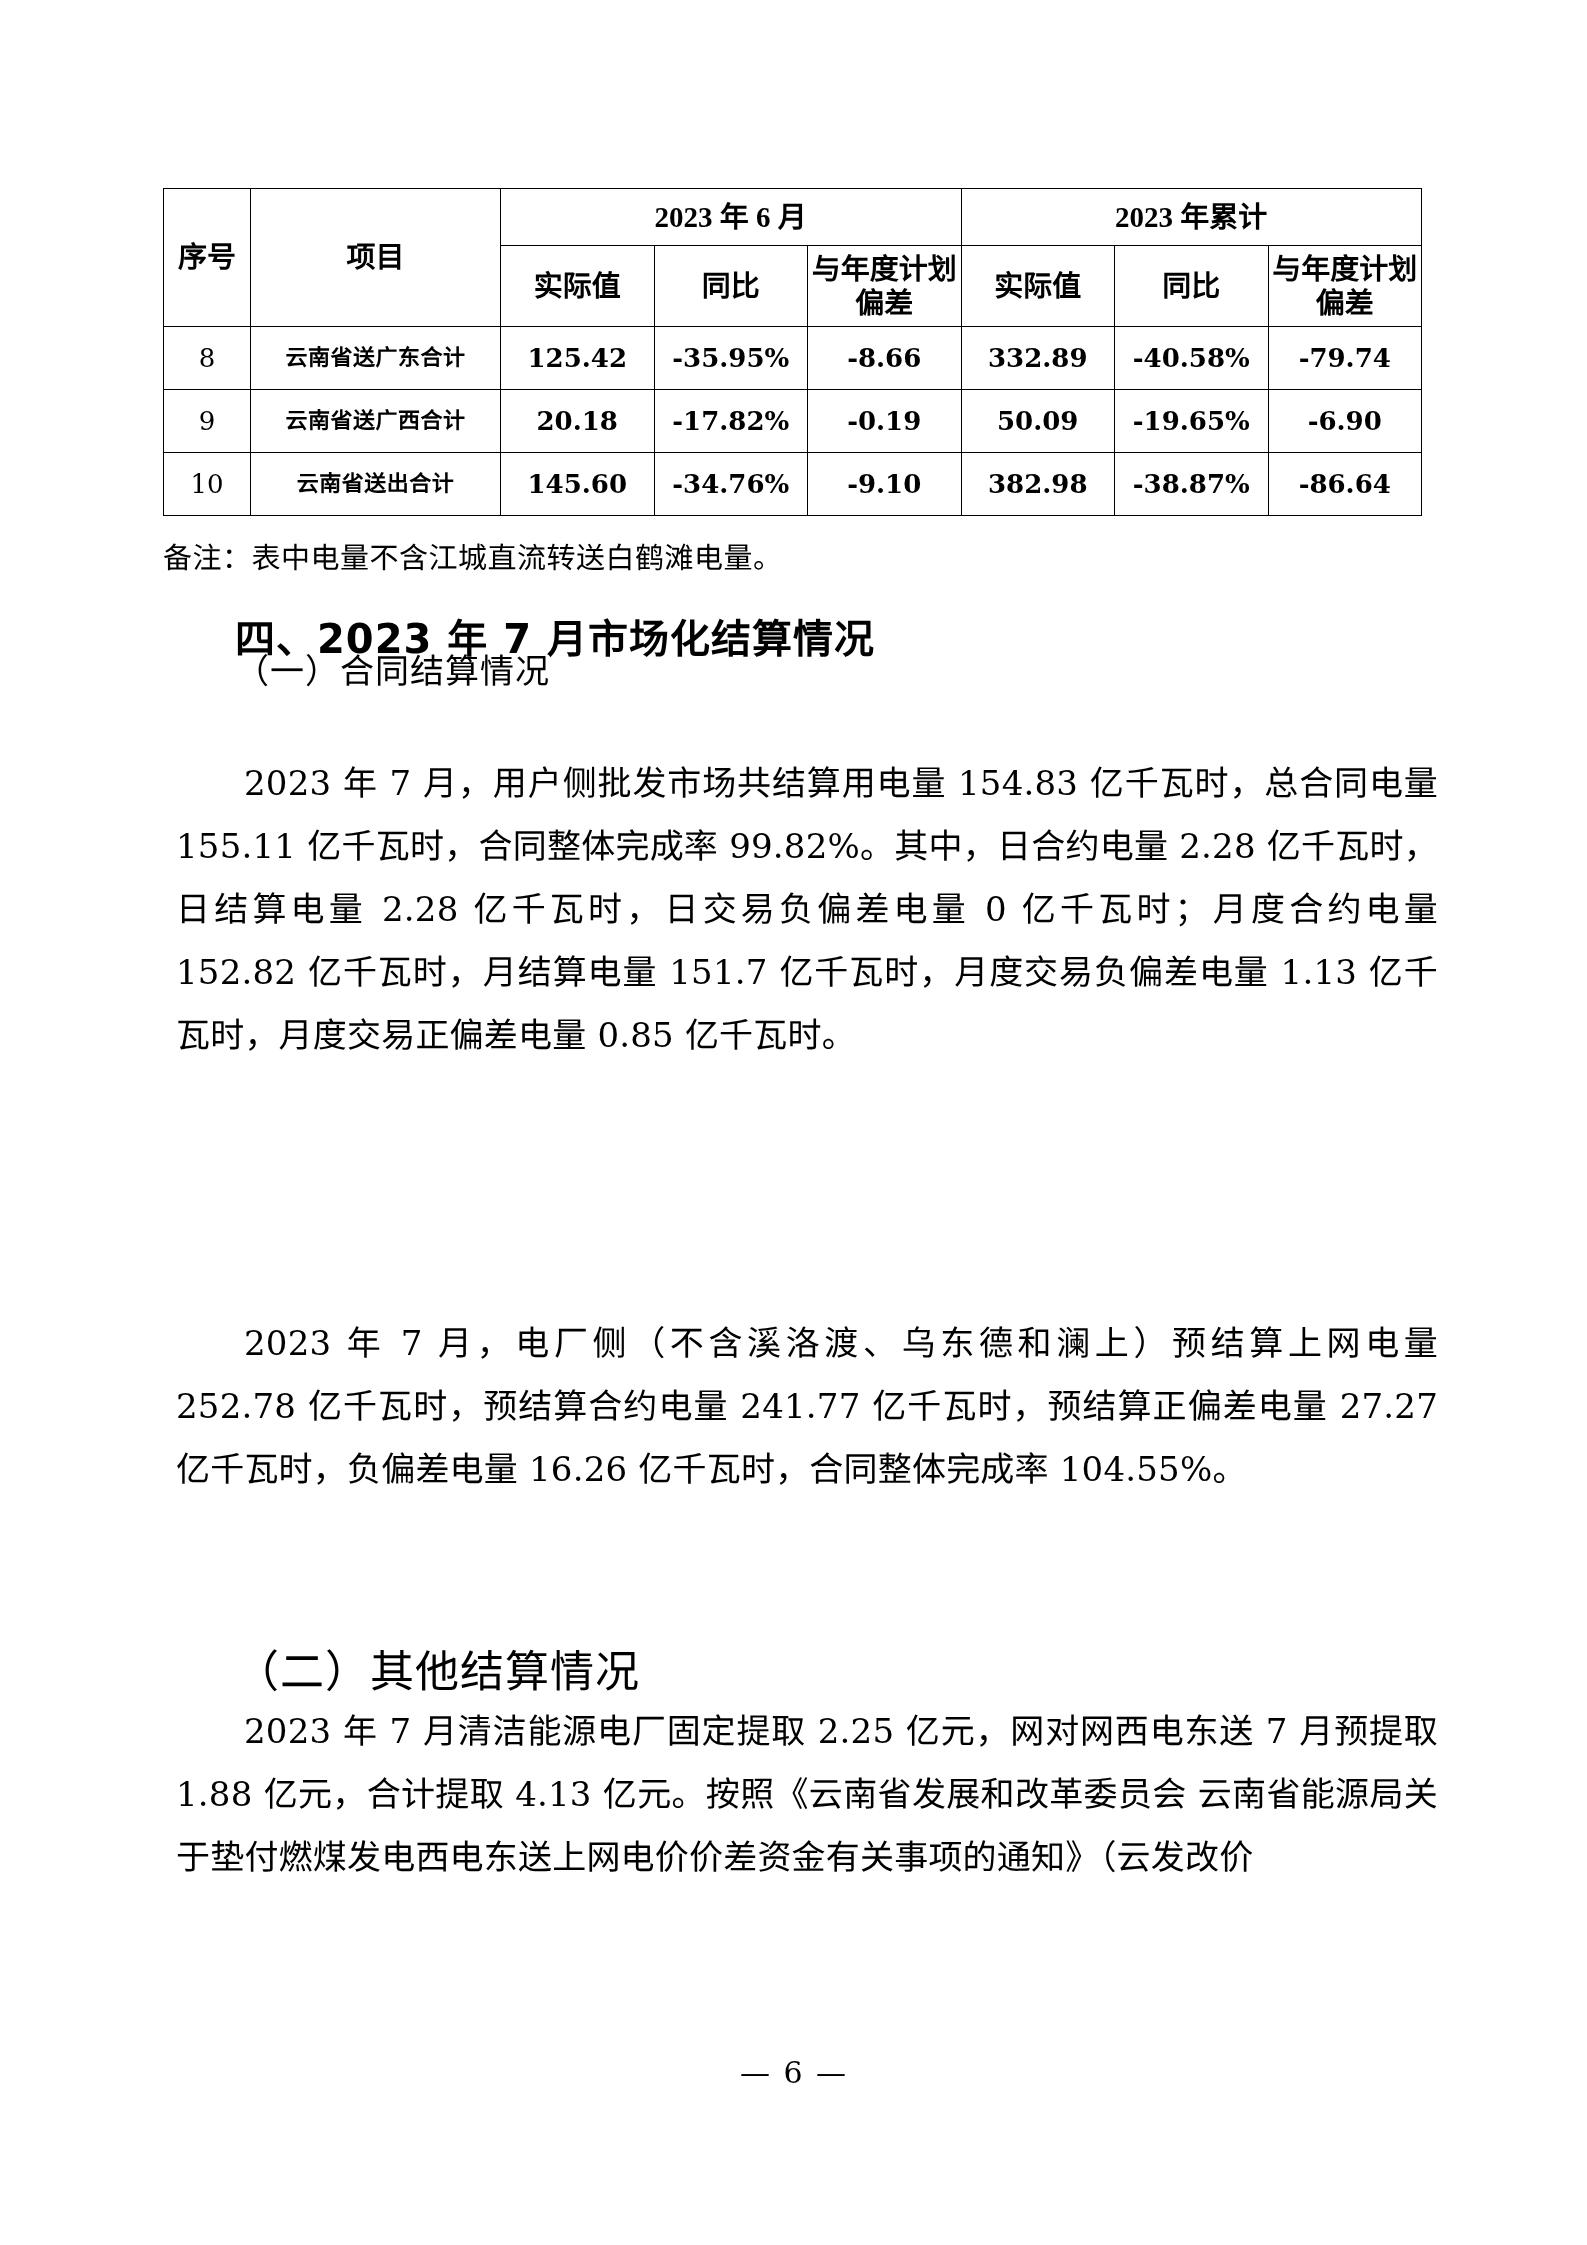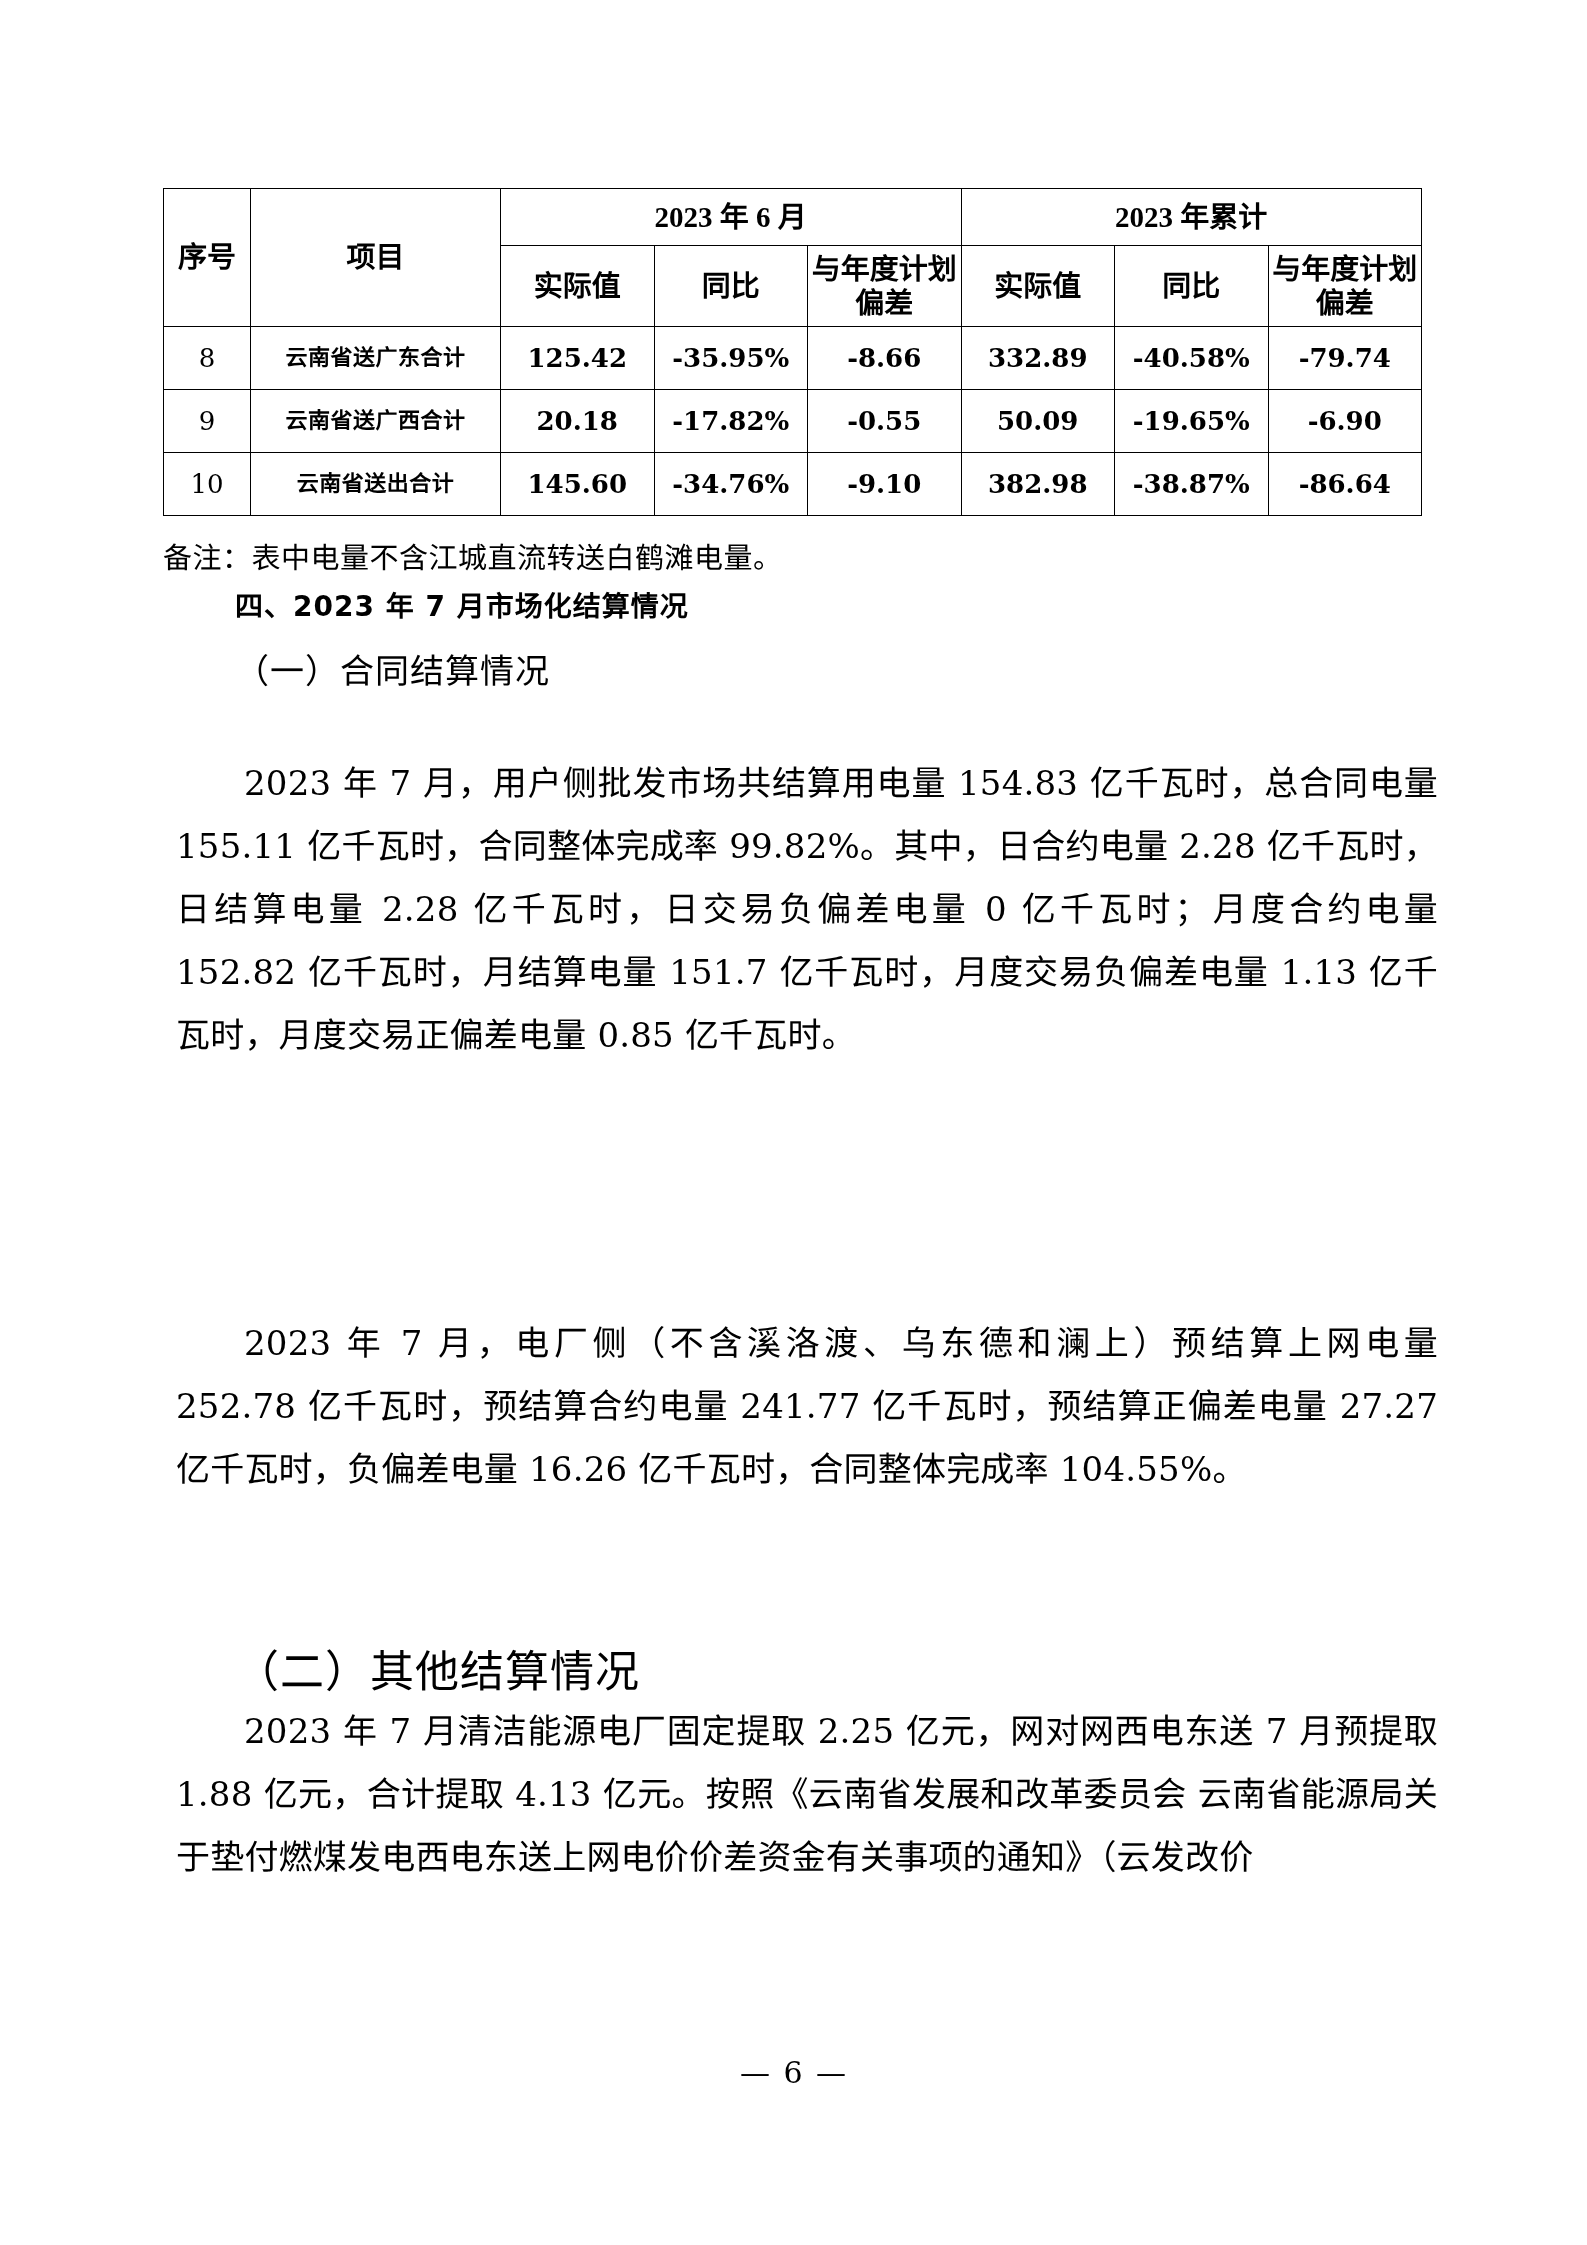--- a/index.html
+++ b/index.html
@@ -88,25 +88,25 @@
     top: 537px;
     font-size: 29px;
     line-height: 1.5;
     letter-spacing: 0.5px;
   }
 
   
   .h-section {
     position: absolute;
     left: 0;
-    top: 584px;
+    top: 607px;
     width: 100%;
     font-family: "DejaVu Sans", "Liberation Sans", sans-serif;
     font-weight: bold;
-    font-size: 28px;
+    font-size: 40px;
     text-indent: 72px;
     letter-spacing: 1px;
   }
   .h-sub1 {
     position: absolute;
     left: 0;
     top: 644px;
     width: 100%;
     font-family: "DejaVu Sans", "Liberation Sans", sans-serif;
     font-size: 34px;
@@ -183,21 +183,21 @@
           <td>-8.66</td>
           <td>332.89</td>
           <td>-40.58%</td>
           <td>-79.74</td>
         </tr>
         <tr>
           <td class="col-no">9</td>
           <td class="col-item">云南省送广西合计</td>
           <td>20.18</td>
           <td>-17.82%</td>
-          <td>-0.55</td>
+          <td>-0.19</td>
           <td>50.09</td>
           <td>-19.65%</td>
           <td>-6.90</td>
         </tr>
         <tr>
           <td class="col-no">10</td>
           <td class="col-item">云南省送出合计</td>
           <td>145.60</td>
           <td>-34.76%</td>
           <td>-9.10</td>

